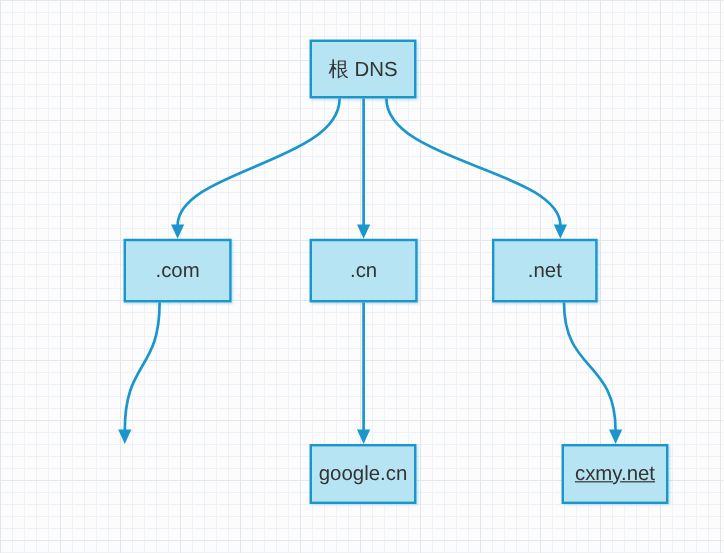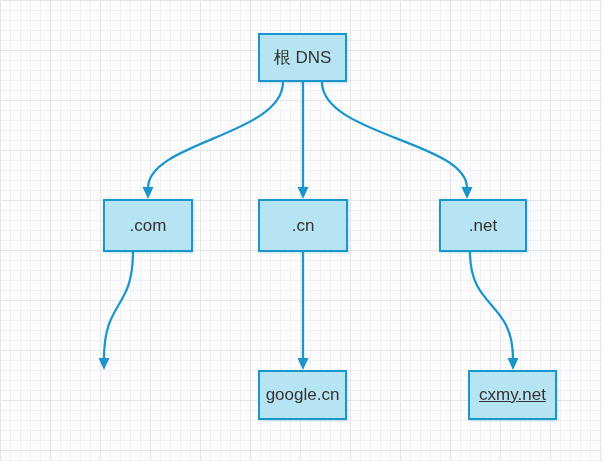--- a/index.html
+++ b/index.html
@@ -47,21 +47,21 @@
     box-shadow:1px 1px 2px rgba(27,150,205,0.25);
     color:var(--text);
     font-size:17px;
     text-align:center;
     cursor:default;
   }
   .node .label{pointer-events:none;}
   #node-root   {left:258px;top:33px; width:89px;height:49px;}
   #node-com    {left:103px;top:199px;width:90px;height:53px;}
   #node-cn     {left:258px;top:199px;width:90px;height:53px;}
-  #node-net    {left:439px;top:199px;width:88px;height:53px;}
+  #node-net    {left:410px;top:199px;width:88px;height:53px;}
   #node-baidu  {left:60px; top:370px;width:88px;height:50px;}
   #node-google {left:258px;top:370px;width:89px;height:50px;justify-content:center;}
   #node-cxmy   {left:468px;top:370px;width:89px;height:50px;text-decoration:underline;}
 </style>
 </head>
 <body>
 
 <div class="canvas">
 
   <svg class="connectors" viewBox="0 0 603 461" xmlns="http://www.w3.org/2000/svg">

